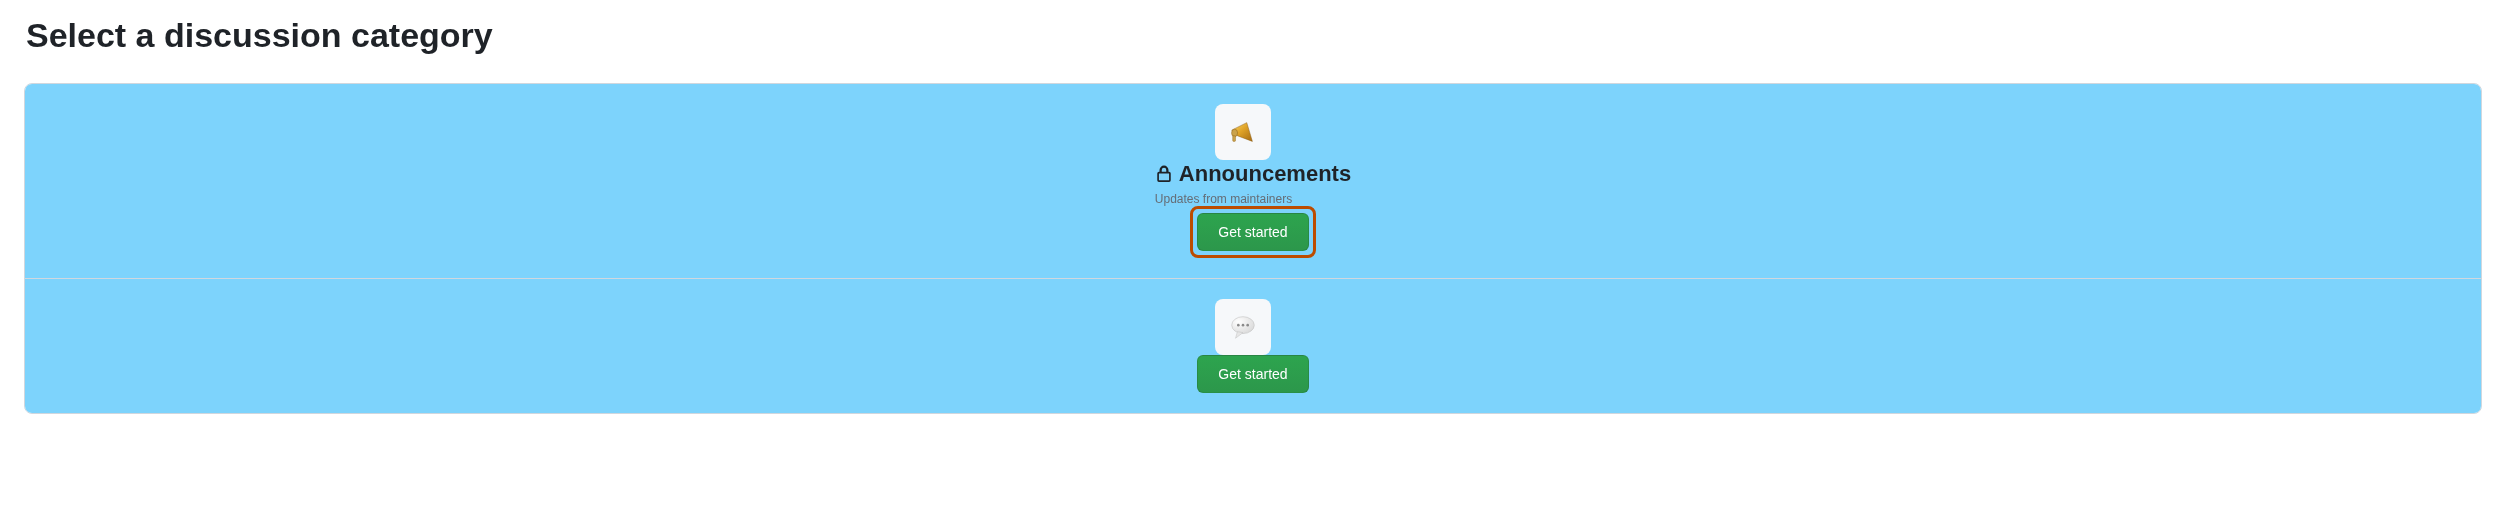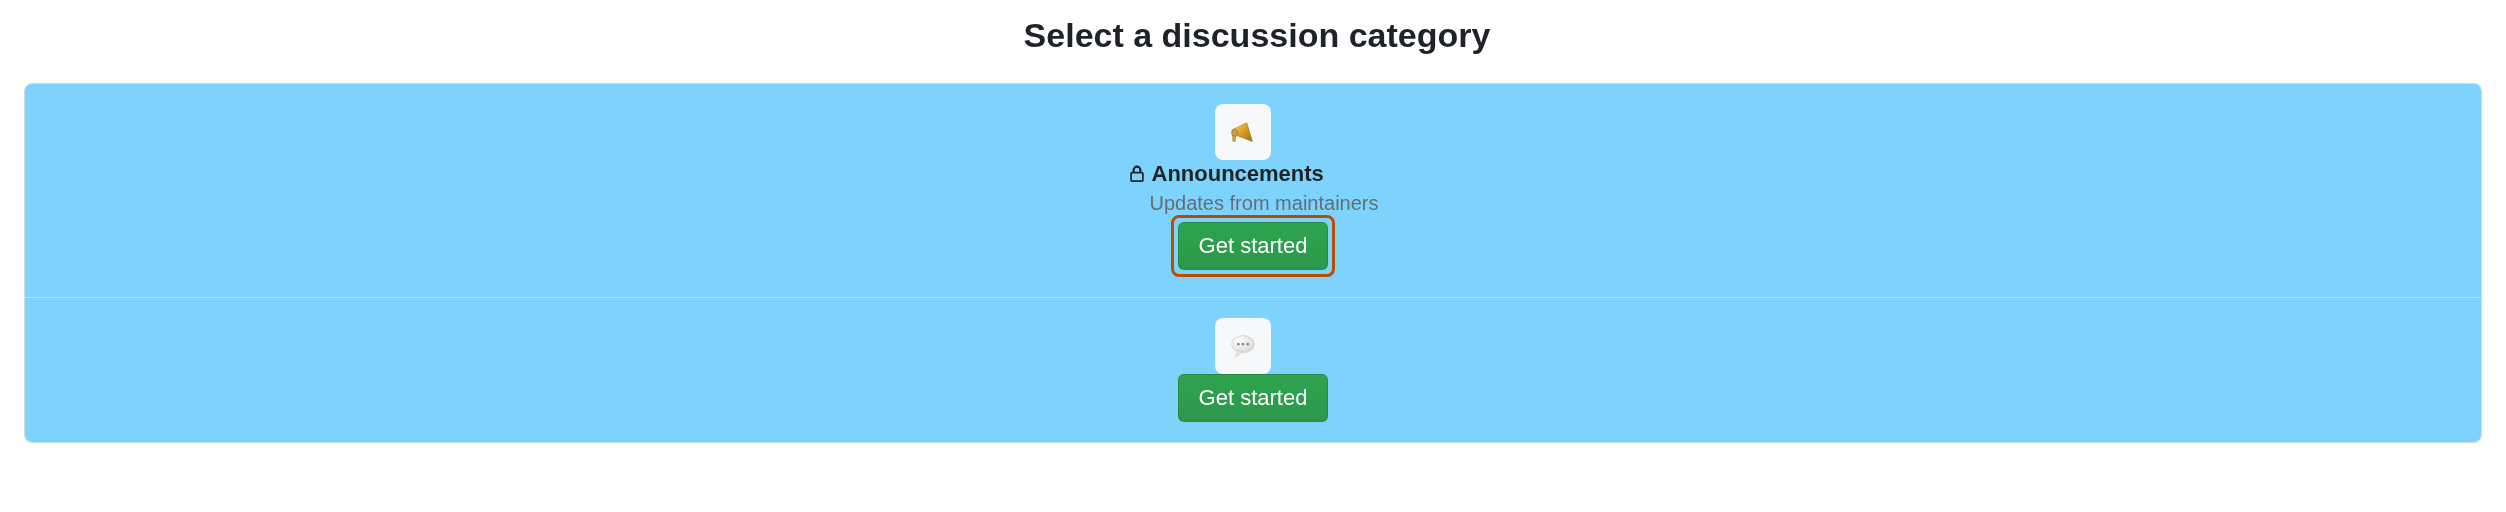--- a/index.html
+++ b/index.html
@@ -6,23 +6,22 @@
   body {
     margin: 0;
     padding: 0 24px;
     font-family: -apple-system, BlinkMacSystemFont, "Segoe UI", Helvetica, Arial, sans-serif;
     color: #1f2328;
     background: #ffffff;
   }
   h1.page-title {
     font-size: 34px;
     font-weight: 600;
-    margin: 16px 0 28px 8px;
+    margin: 16px 0 28px 2px;
     color: #1f2328;
-    text-align: center;
   }
   .category-list {
     border: 1px solid #d0d7de;
     border-radius: 8px;
     overflow: hidden;
   }
   .category-row {
     display: flex;
     align-items: center;
     padding: 20px 22px;
@@ -50,30 +49,29 @@
     gap: 6px;
     font-size: 22px;
     font-weight: 600;
     color: #1f2328;
     line-height: 1.25;
   }
   .category-title-line .lock-icon svg {
     width: 18px; height: 18px; fill: #1f2328; display: block;
   }
   .category-desc {
-    font-size: 20px;
+    font-size: 12px;
     color: #656d76;
     margin-top: 4px;
-    margin-left: 22px;
   }
   .btn-get-started {
     background: #2c974b;
     background: linear-gradient(#2da44e, #2c974b);
     color: #ffffff;
-    font-size: 22px;
+    font-size: 14px;
     font-weight: 500;
     border: 1px solid rgba(27,31,36,0.15);
     border-radius: 6px;
     padding: 10px 20px;
     cursor: pointer;
     white-space: nowrap;
   }
   .highlight-frame {
     display: inline-block;
     border: 3px solid #bc4c00;

